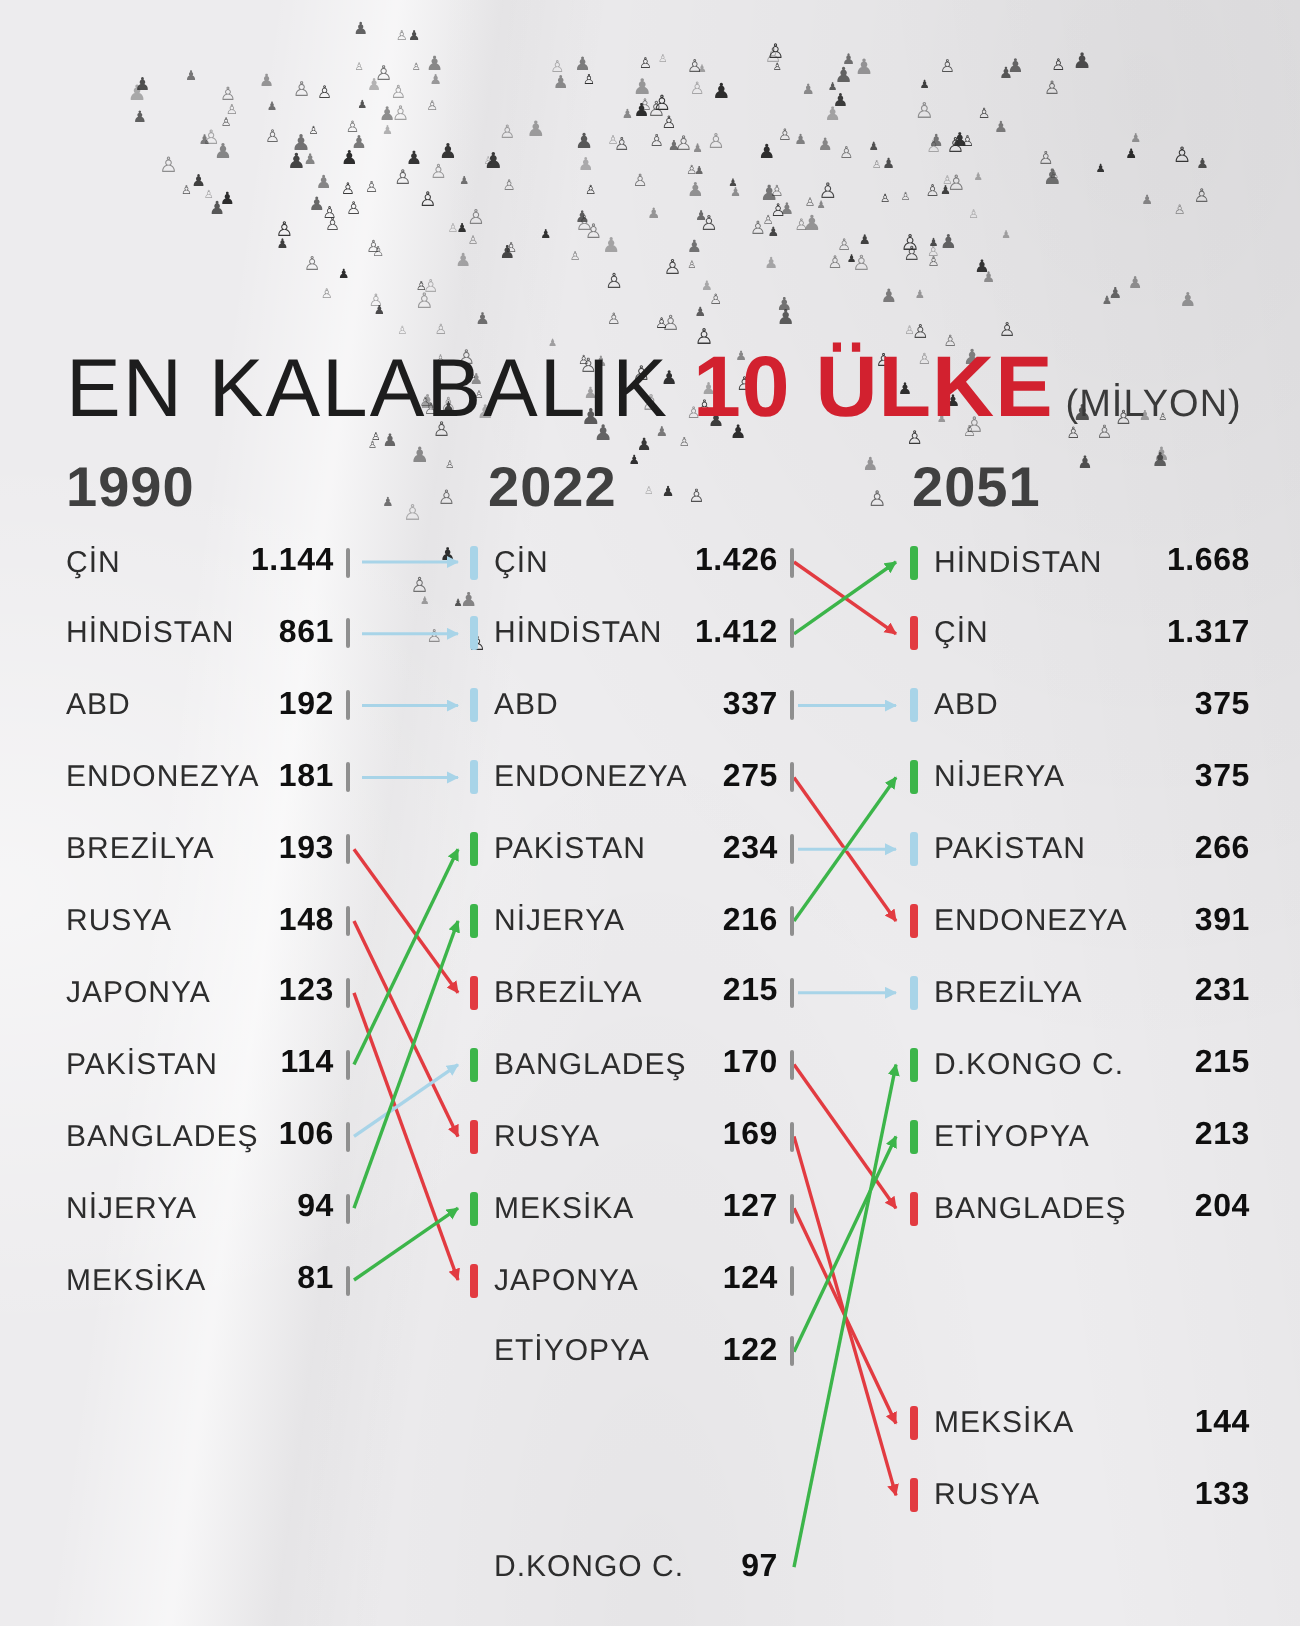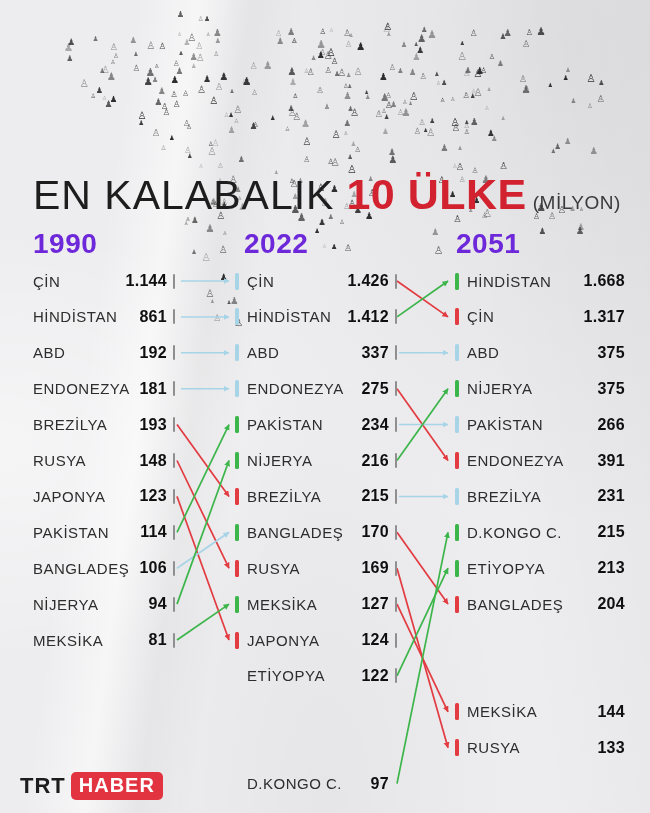--- a/index.html
+++ b/index.html
@@ -12,21 +12,21 @@
       linear-gradient(262deg, rgba(0,0,0,.035) 0%, rgba(0,0,0,0) 28%),
       radial-gradient(ellipse at 88% 6%, rgba(0,0,0,.05), rgba(0,0,0,0) 45%),
       radial-gradient(ellipse at 50% 100%, rgba(0,0,0,.03), rgba(0,0,0,0) 40%),
       radial-gradient(ellipse at 0% 55%, rgba(255,255,255,.5), rgba(255,255,255,0) 35%);}
   #map{position:absolute;inset:0;z-index:1;pointer-events:none;}
   #map span{position:absolute;line-height:1;color:#2b2b2b;}
   #title{position:absolute;left:33px;top:170px;z-index:3;display:flex;align-items:baseline;white-space:nowrap;}
   #title .main{font-size:41px;font-weight:400;color:#1d1d1d;letter-spacing:1px;}
   #title .hl{font-size:43px;font-weight:700;margin-left:12px;letter-spacing:.5px;}
   #title .unit{font-size:19px;font-weight:400;color:#3a3a3a;margin-left:6px;letter-spacing:.5px;}
-  .col-header{position:absolute;top:228px;z-index:3;font-size:28px;font-weight:700;color:#6d28d9;letter-spacing:.5px;}
+  .col-header{position:absolute;top:228px;z-index:3;font-size:28px;font-weight:700;color:#404040;letter-spacing:.5px;}
   #rows{position:absolute;inset:0;z-index:3;}
   .row{position:absolute;height:36px;display:flex;align-items:center;}
   .row .bar{width:4px;height:17px;border-radius:1.5px;margin-right:8px;flex:0 0 auto;}
   .row .name{flex:1;font-size:15px;color:#2d2d2d;letter-spacing:.5px;white-space:nowrap;overflow:hidden;}
   .row .value{font-size:16px;font-weight:700;color:#0f0f0f;letter-spacing:.3px;}
   .row .tick{width:2px;height:15px;border-radius:1px;margin-left:6px;flex:0 0 auto;}
   #arrows{position:absolute;left:0;top:0;z-index:2;pointer-events:none;}
   #source{position:absolute;left:20px;top:742px;z-index:3;font-size:10.5px;font-style:italic;color:#2e2e2e;line-height:1.4;}
   #source .klabel{font-weight:700;}
   #logo{position:absolute;left:20px;top:772px;z-index:3;display:flex;align-items:center;}
@@ -577,17 +577,13 @@
         <span class="value">144</span>
       </div>
       <div class="row" style="left: 455px; width: 170px; top: 729.7px;">
         <span class="bar" style="background-color: rgb(226, 59, 65);"></span>
         <span class="name">RUSYA</span>
         <span class="value">133</span>
       </div>
     </div>
 
 
-  <div id="logo">
-    <span class="trt">TRT</span>
-    <span class="haber" style="background-color: rgb(226, 52, 64);">HABER</span>
-  </div>
 </div>
 
 </body></html>

